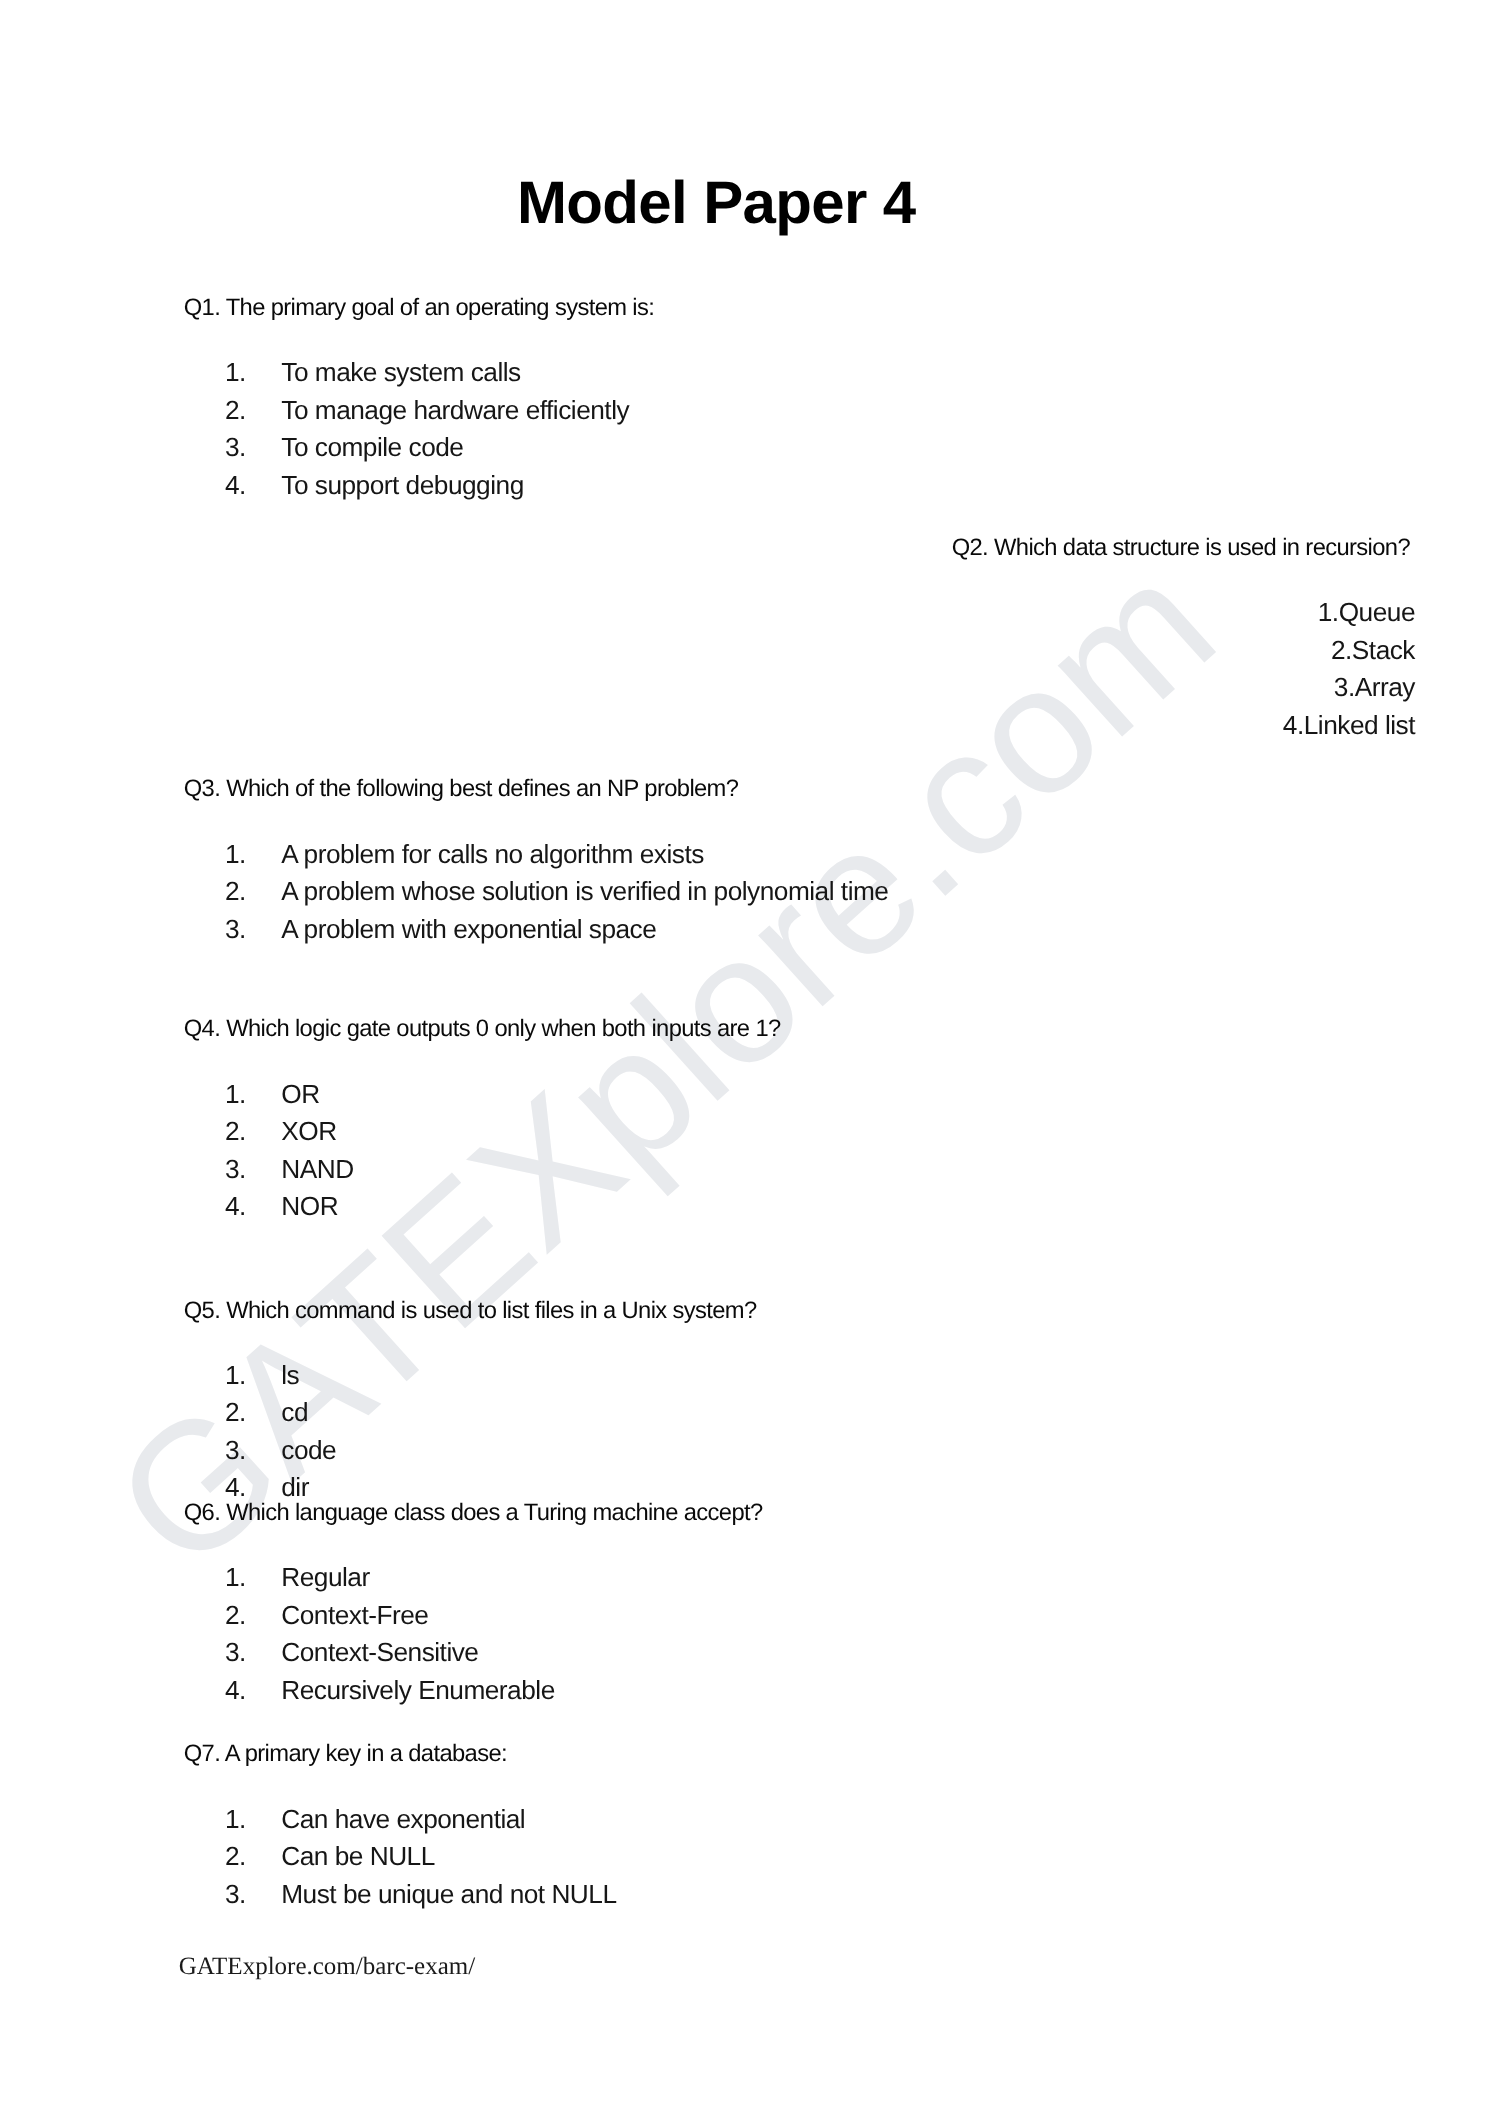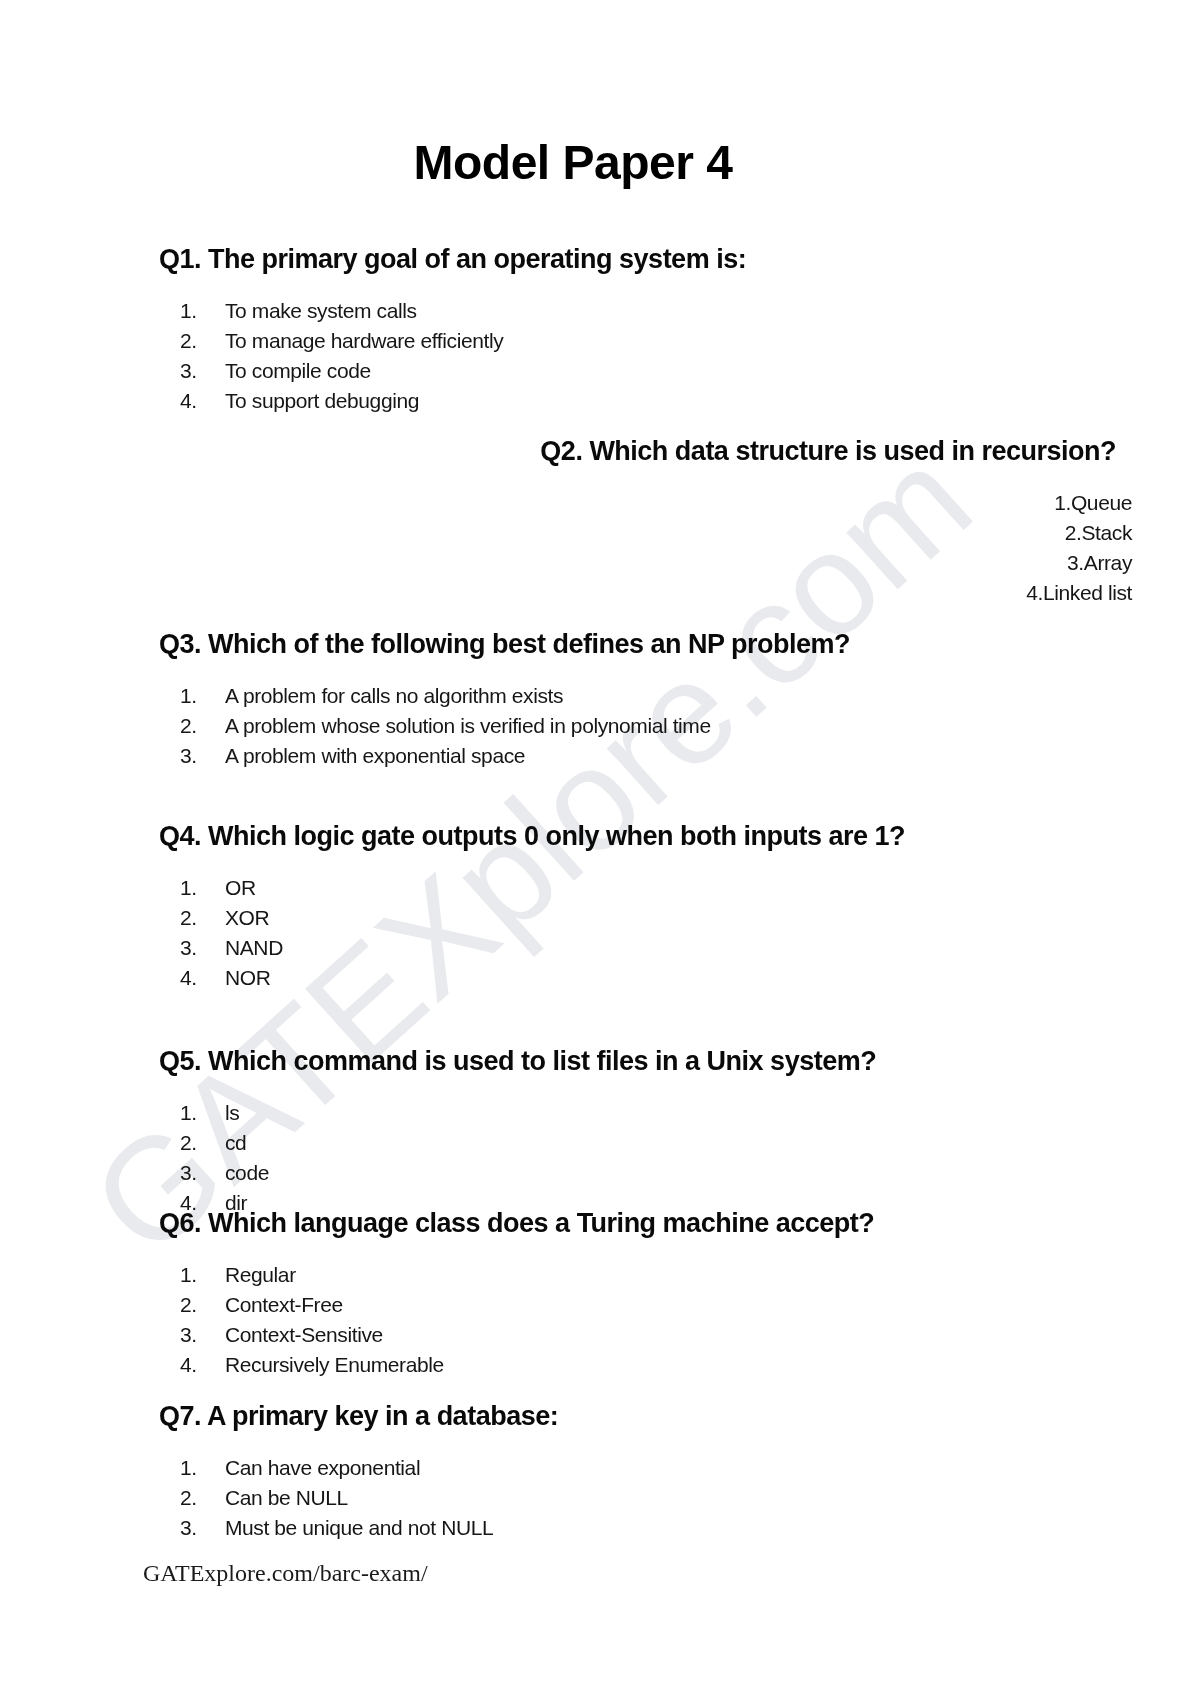--- a/index.html
+++ b/index.html
@@ -46,24 +46,24 @@
     font-weight: 700;
     color: #000;
     letter-spacing: -0.5px;
   }
   .q {
     position: absolute;
     left: 143px;
     right: 60px;
   }
   .q h2 {
-    margin: 16px;
-    font-size: 27px;
+    margin: 4px;
+    font-size: 19px;
     line-height: 30px;
-    font-weight: 700;
+    font-weight: 400;
     color: var(--heading);
     letter-spacing: -0.5px;
     white-space: nowrap;
   }
   .q ol {
     list-style: none;
     margin: 22px 0 0 0;
     padding: 0;
   }
   .q li {
@@ -76,21 +76,21 @@
   .q li .num {
     display: inline-block;
     margin-left: 37px;
     width: 45px;
   }
   .footer {
     position: absolute;
     left: 143px;
     top: 1558px;
     font-family: "Liberation Serif", serif;
-    font-size: 24px;
+    font-size: 20px;
     line-height: 30px;
     color: #1a1a1a;
   }
   
   .q1 { top: 228px; }
   .q2 { top: 420px; text-align: right; }
   .q3 { top: 613px; }
   .q4 { top: 805px; }
   .q5 { top: 1030px; }
   .q6 { top: 1192px; }

